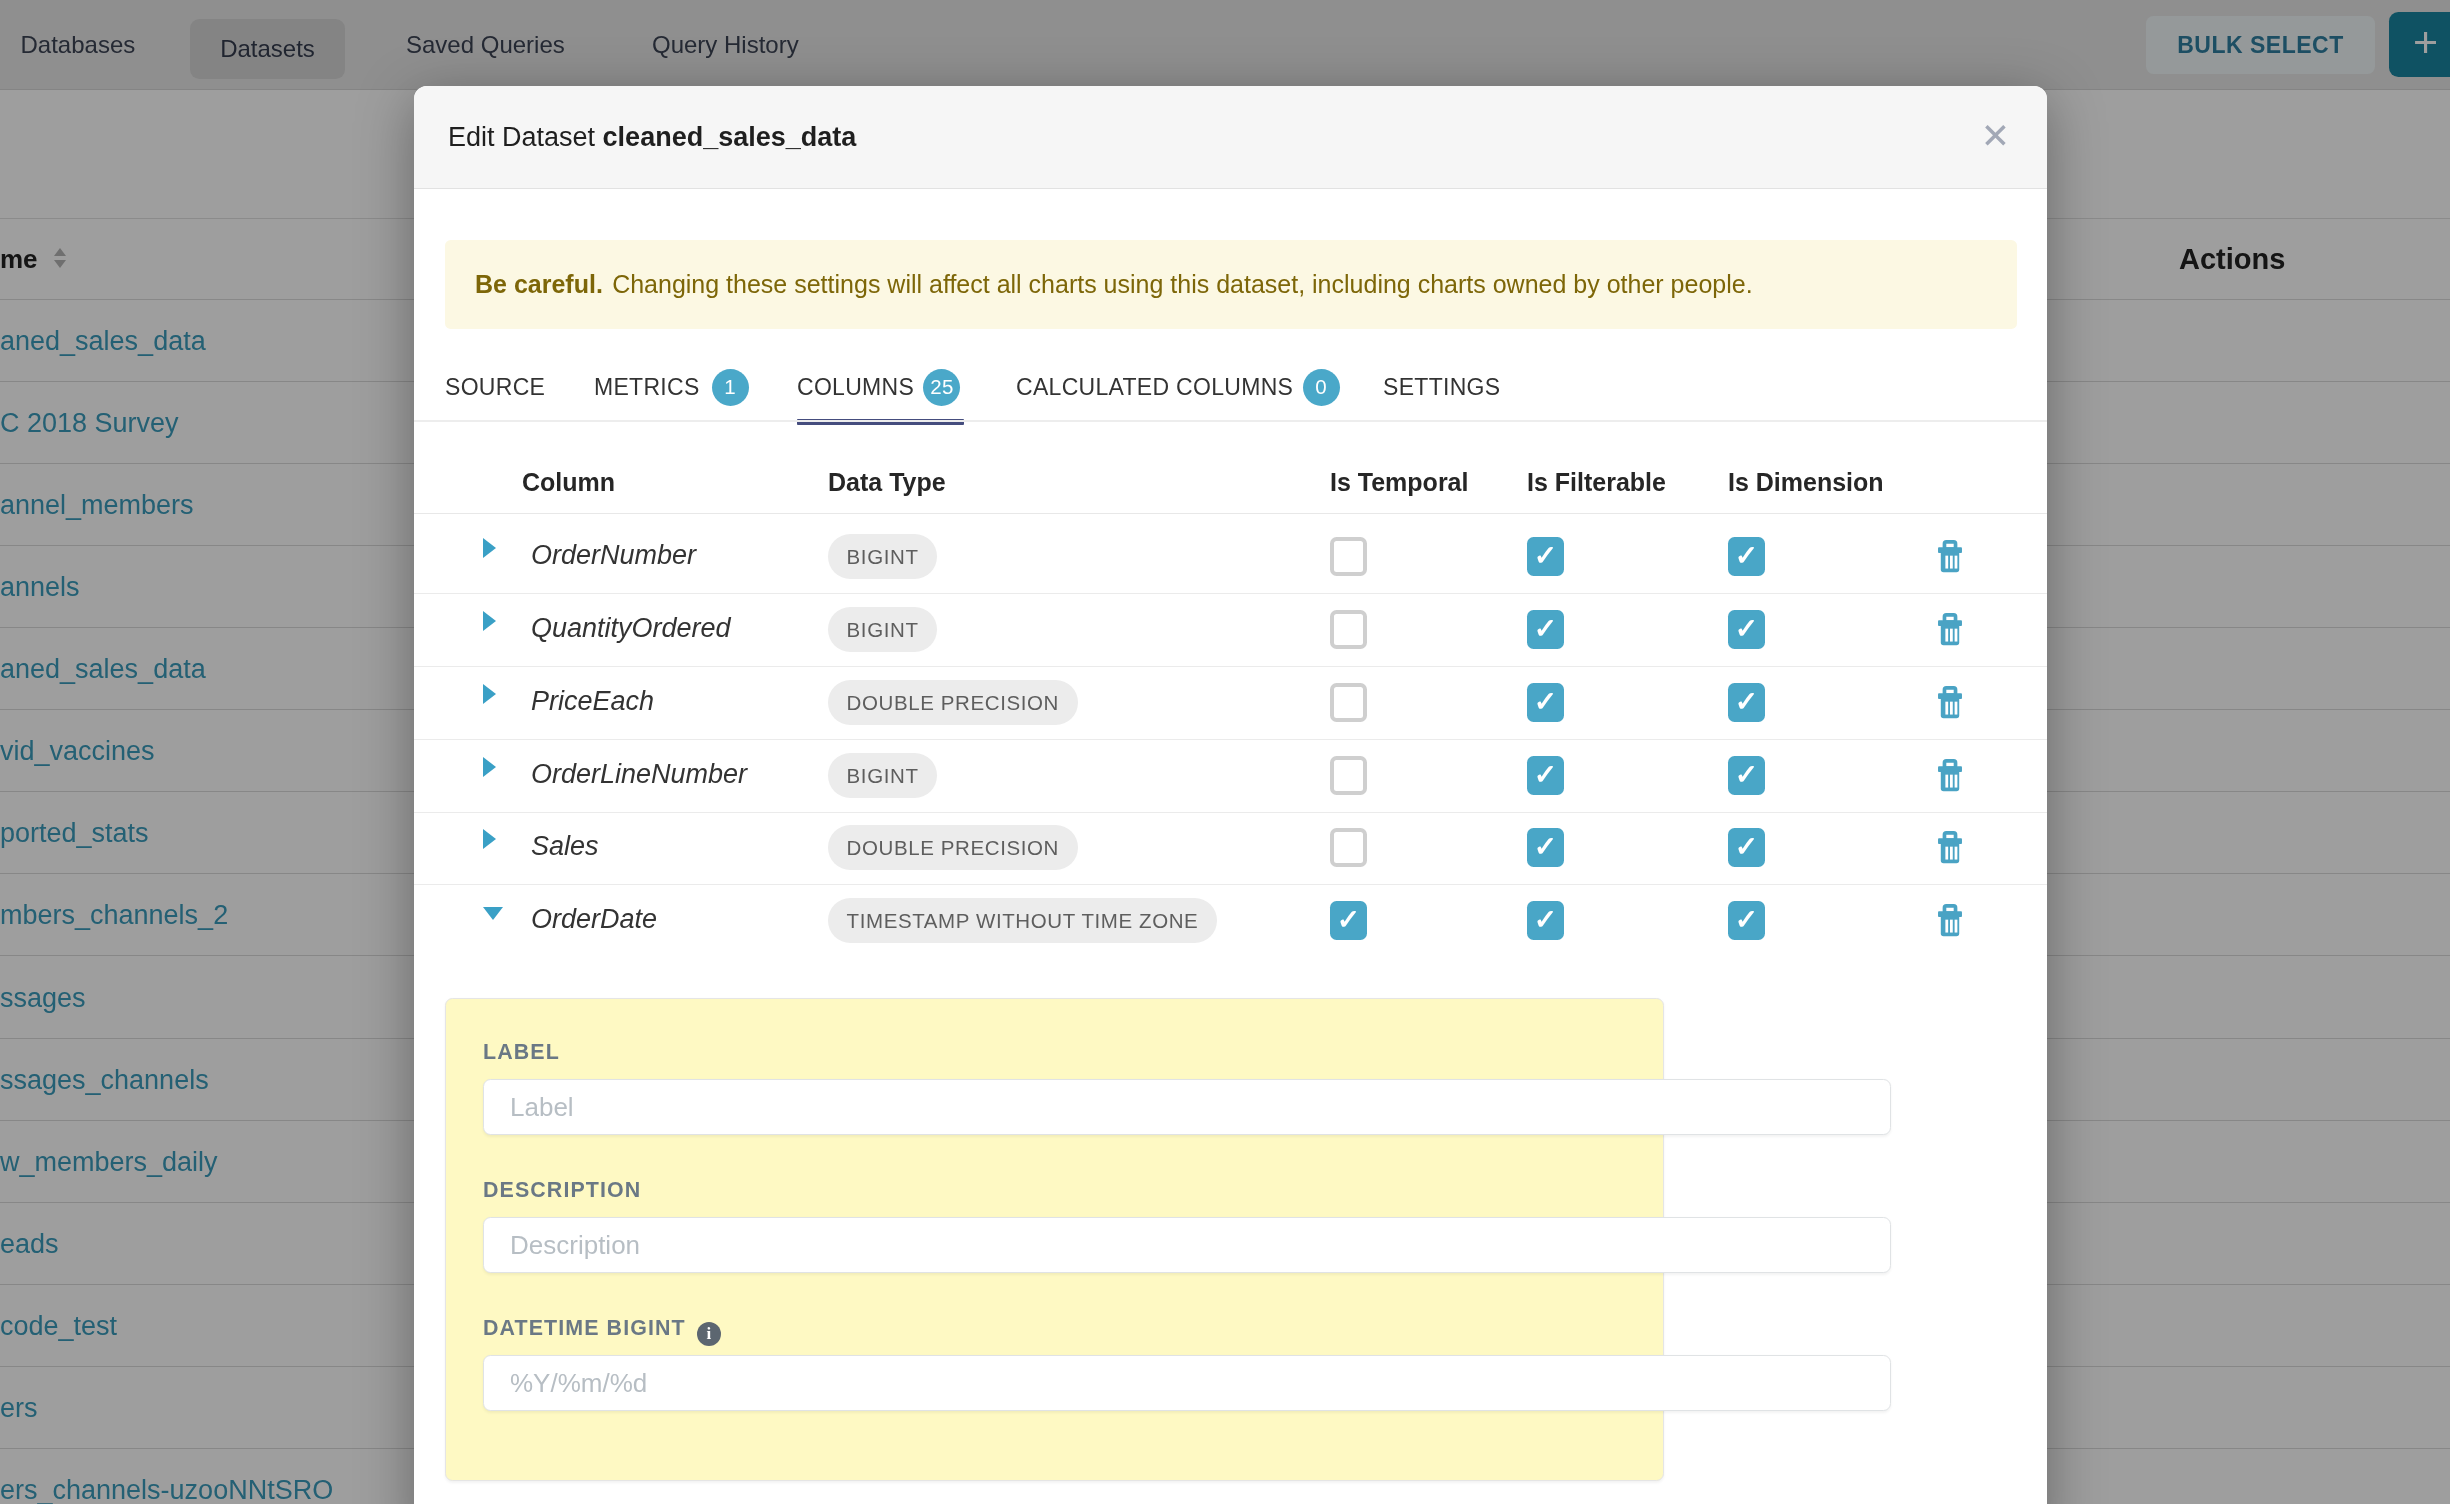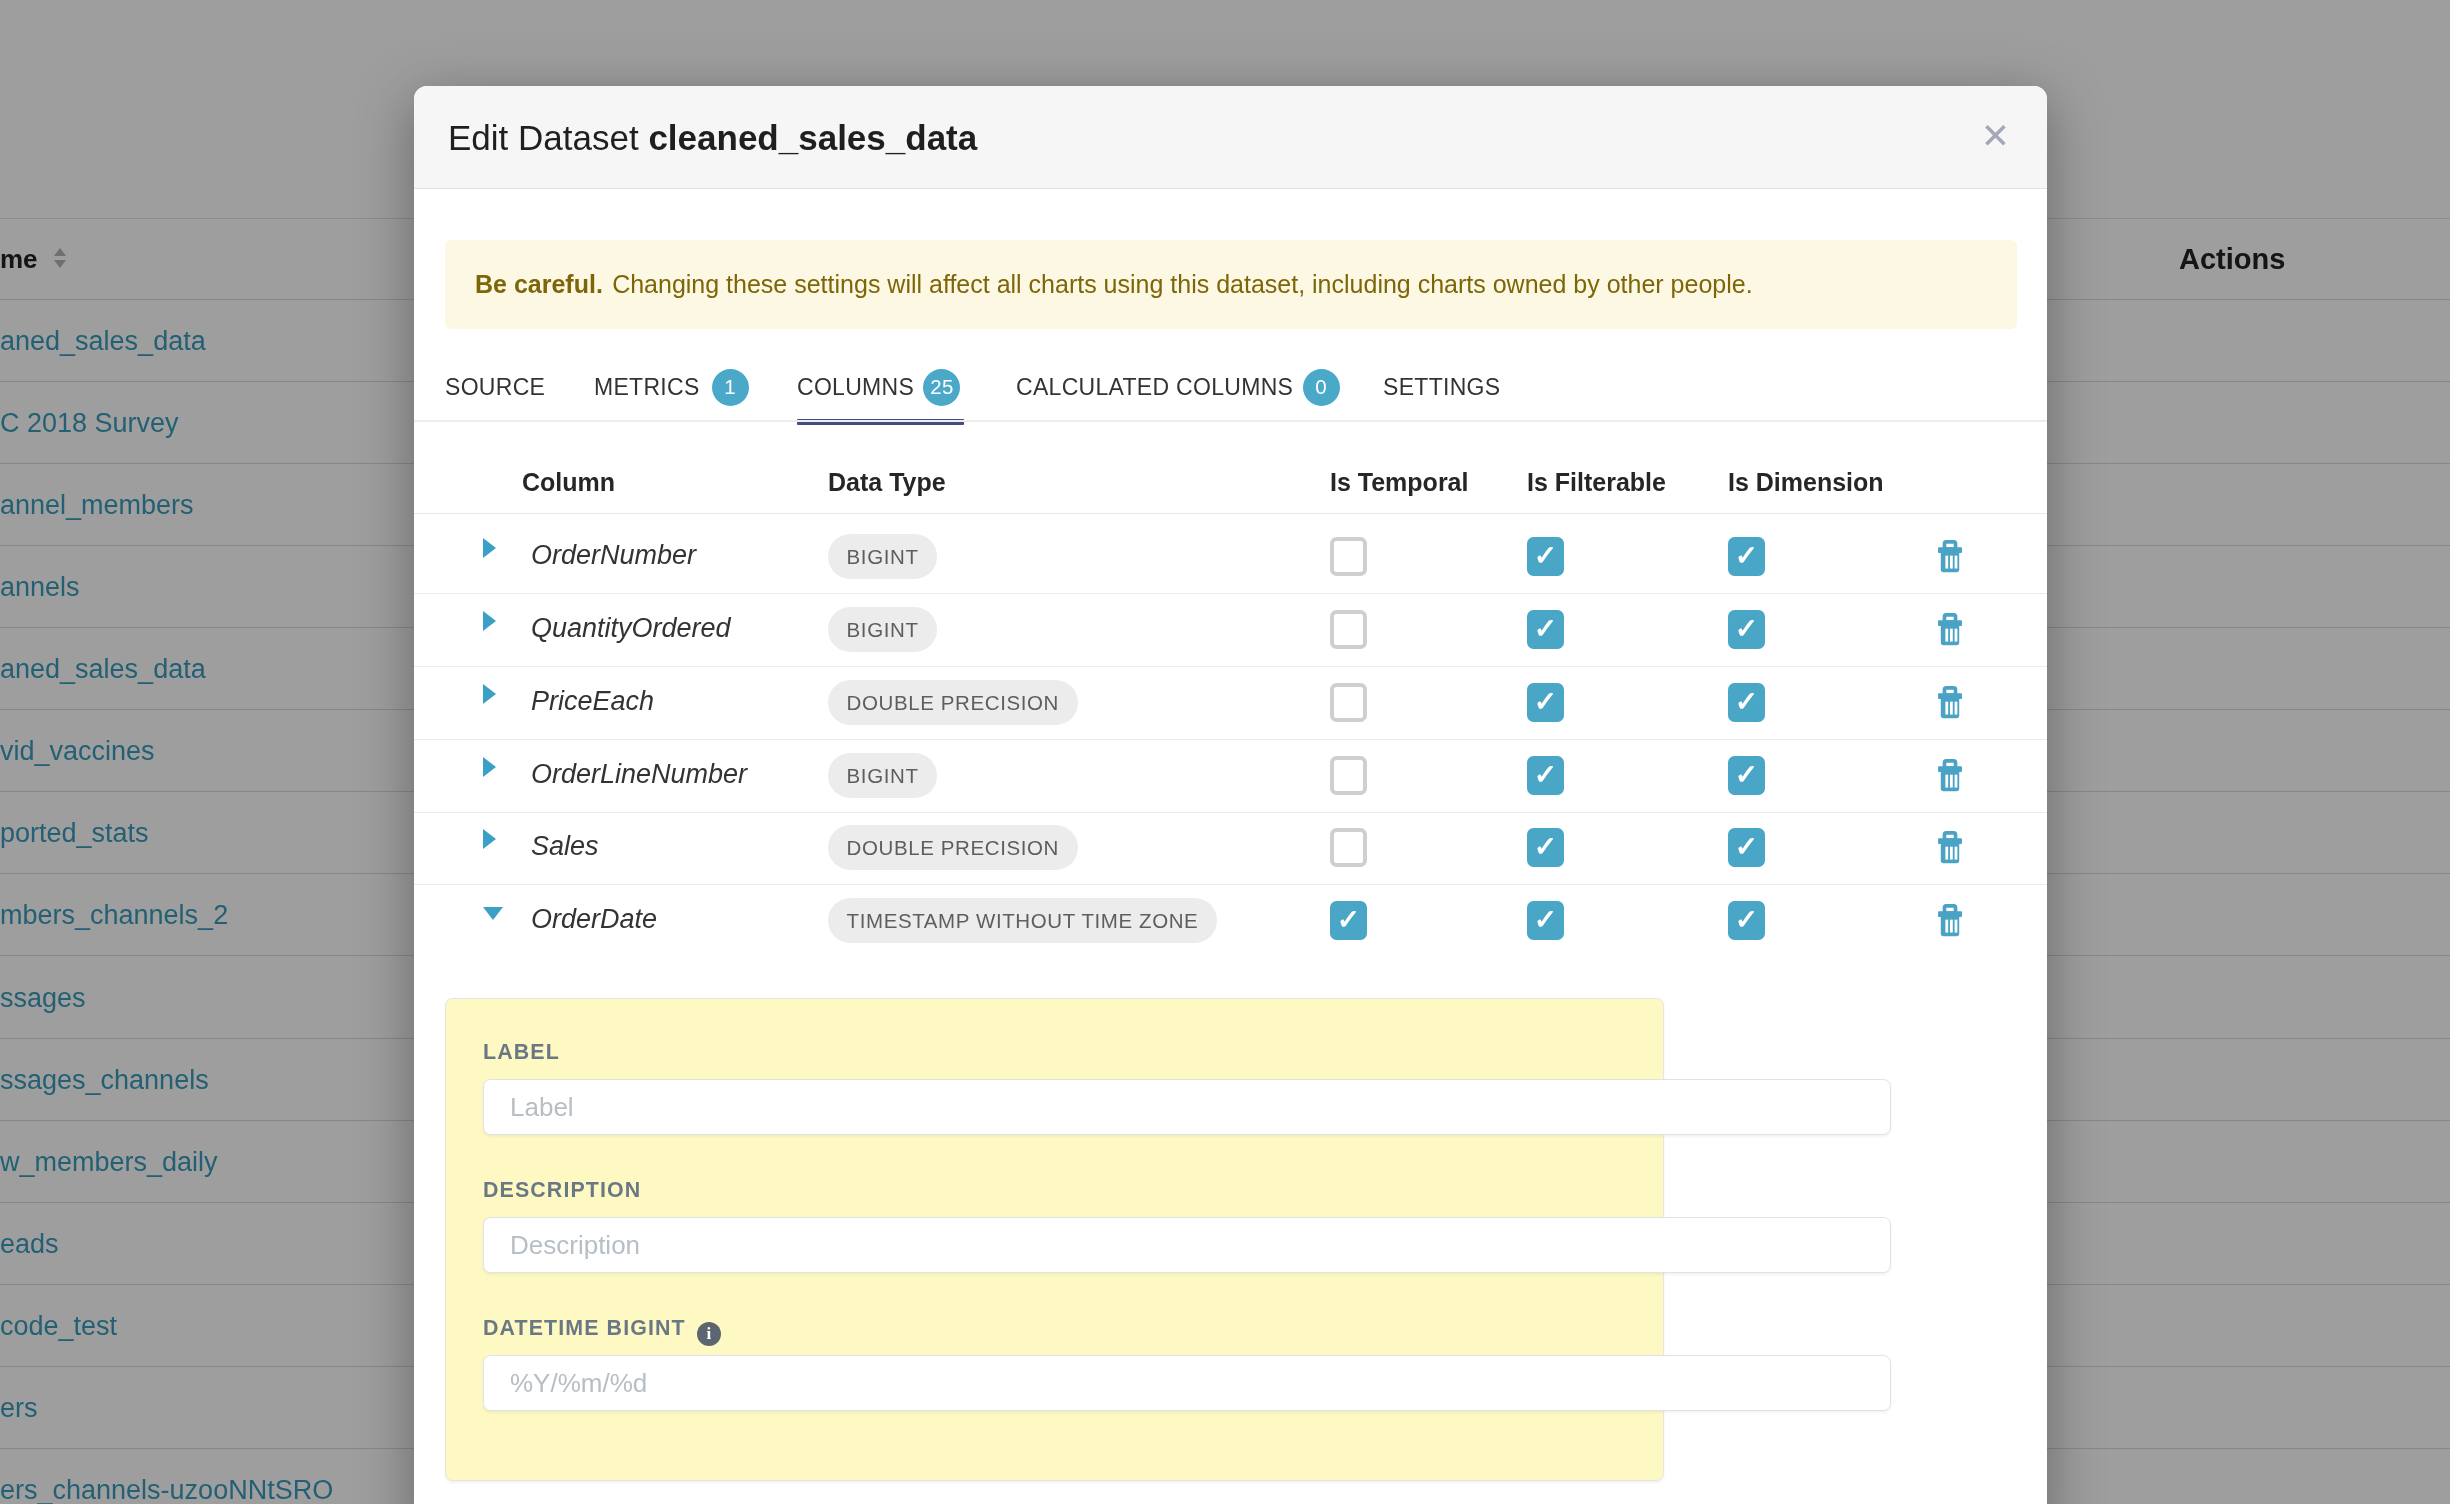--- a/index.html
+++ b/index.html
@@ -56,21 +56,21 @@
   .overlay { position:absolute; inset:0; background:rgba(0,0,0,0.38); }
 
   
   .modal { position:absolute; left:414px; top:86px; width:1633px; height:1454px;
            background:#fff; border-radius:13px 13px 0 0;
            box-shadow:0 13px 56px rgba(0,0,0,0.35); }
   .modal-header { position:absolute; left:0; top:0; width:1633px; height:103px;
                   background:#f6f6f6; border-bottom:0.9px solid #e2e2e2;
                   border-radius:13px 13px 0 0; }
   .modal-title { position:absolute; left:34px; top:0; height:111px; line-height:103px;
-                 font-size:35px; color:#1f1f1f; }
+                 font-size:27px; color:#1f1f1f; }
   .modal-title b { font-weight:700; }
   .close-x { position:absolute; right:37px; top:0; height:103px; line-height:99px;
              font-size:35px; color:#a2a8b6; font-weight:400; cursor:default; }
 
   .warning { position:absolute; left:31px; top:154px; width:1572px; height:89px;
              background:#fcf8e3; border-radius:5.6px; font-size:25px; color:#7d6608;
              line-height:89px; padding-left:30px; white-space:nowrap; overflow:hidden; }
   .warning b { font-weight:700; margin-right:9.3px;margin-top:16px; }
 
   .tabbar-line { position:absolute; left:0; top:334px; width:1633px; height:1.9px; background:#ededed; }
@@ -123,20 +123,32 @@
                font-family:"Liberation Sans", sans-serif; outline:none; }
   .fld-input::placeholder { color:#b7bec4; opacity:1; }
   .in-label { top:80px; } .in-desc { top:218px; } .in-dt { top:356px; }
 </style>
 </head>
 <body>
 
 <div id="screen">
 
   <div class="bg-page">
+    <div class="topnav">
+      <div id="nav-items">
+          <div class="nav-item" style="left: 20.5px;">Databases</div>
+          <div class="nav-pill" style="left: 190px; width: 155px;">Datasets</div>
+          <div class="nav-item" style="left: 406px;">Saved Queries</div>
+          <div class="nav-item" style="left: 652px;">Query History</div>
+        </div>
+      <div class="bulk-btn">BULK SELECT</div>
+      <div class="plus-btn">
+        <span>+</span>
+      </div>
+    </div>
 
     <div class="subheader">
       <span class="caret-down sub-caret1"></span>
       <span class="db-label">Database:</span>
       <span class="db-value">examples</span>
       <span class="caret-down sub-caret2"></span>
     </div>
 
     <div class="listhead">
       <span class="name-h">me</span>

